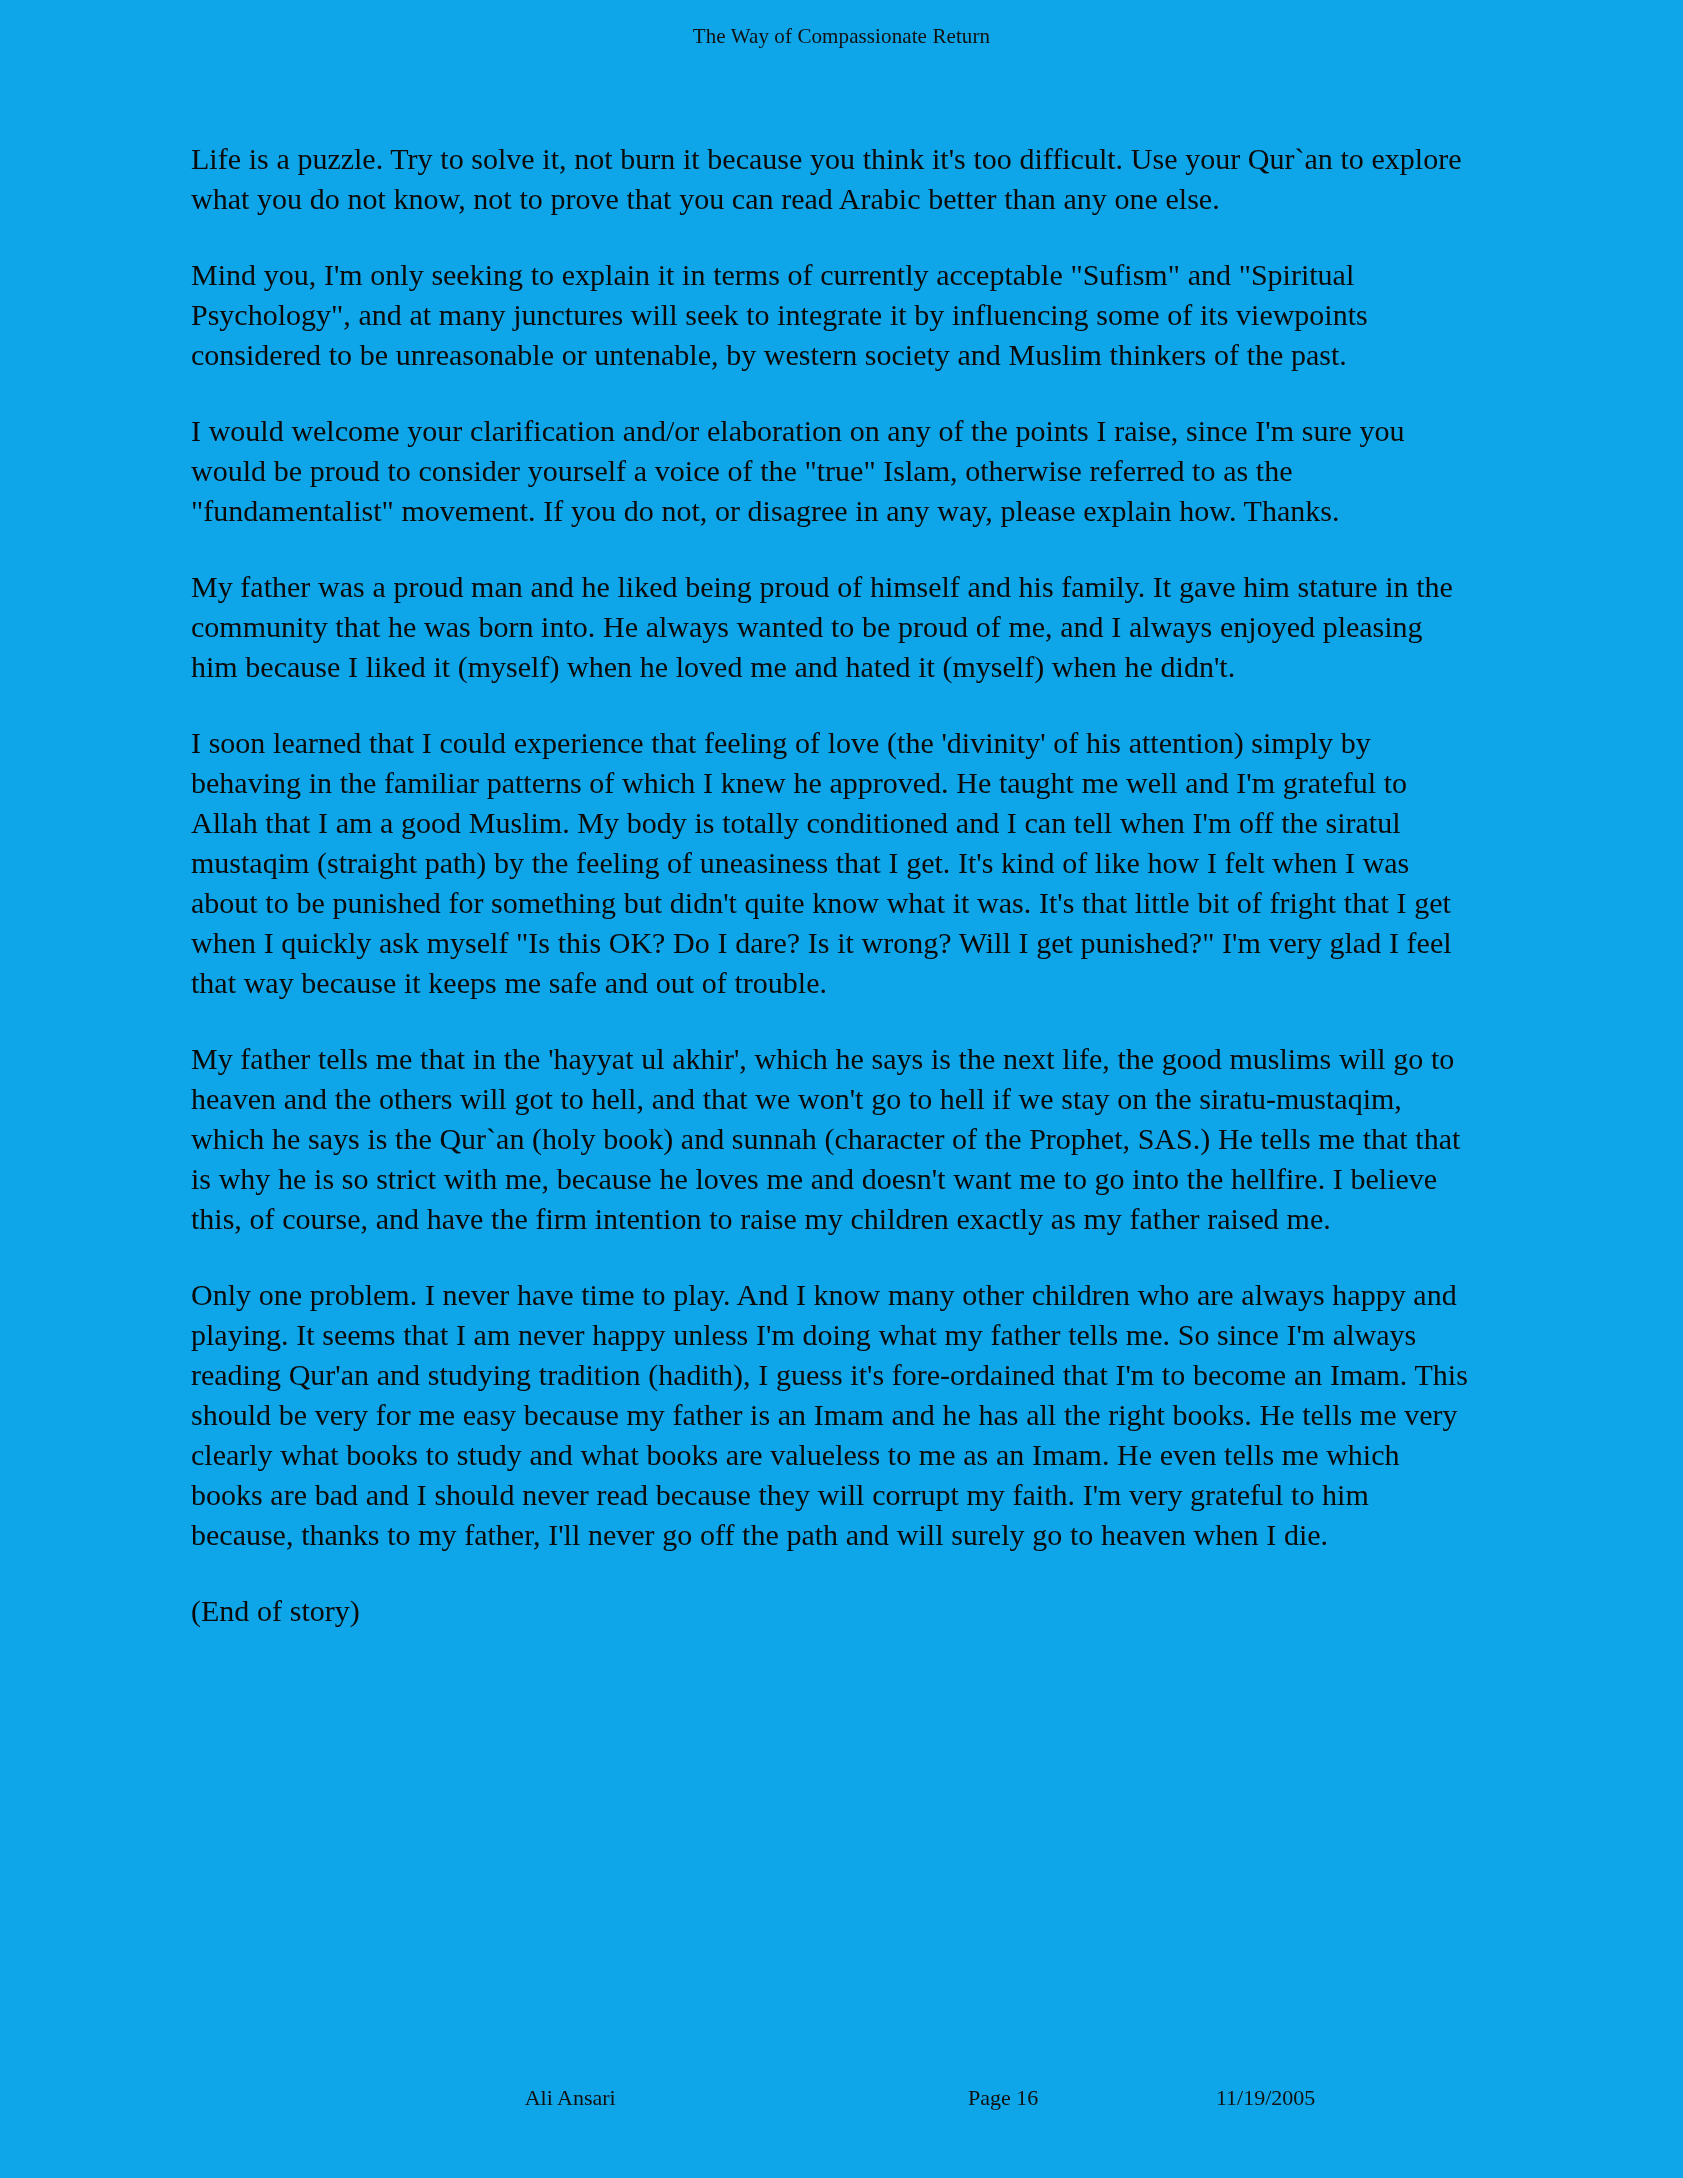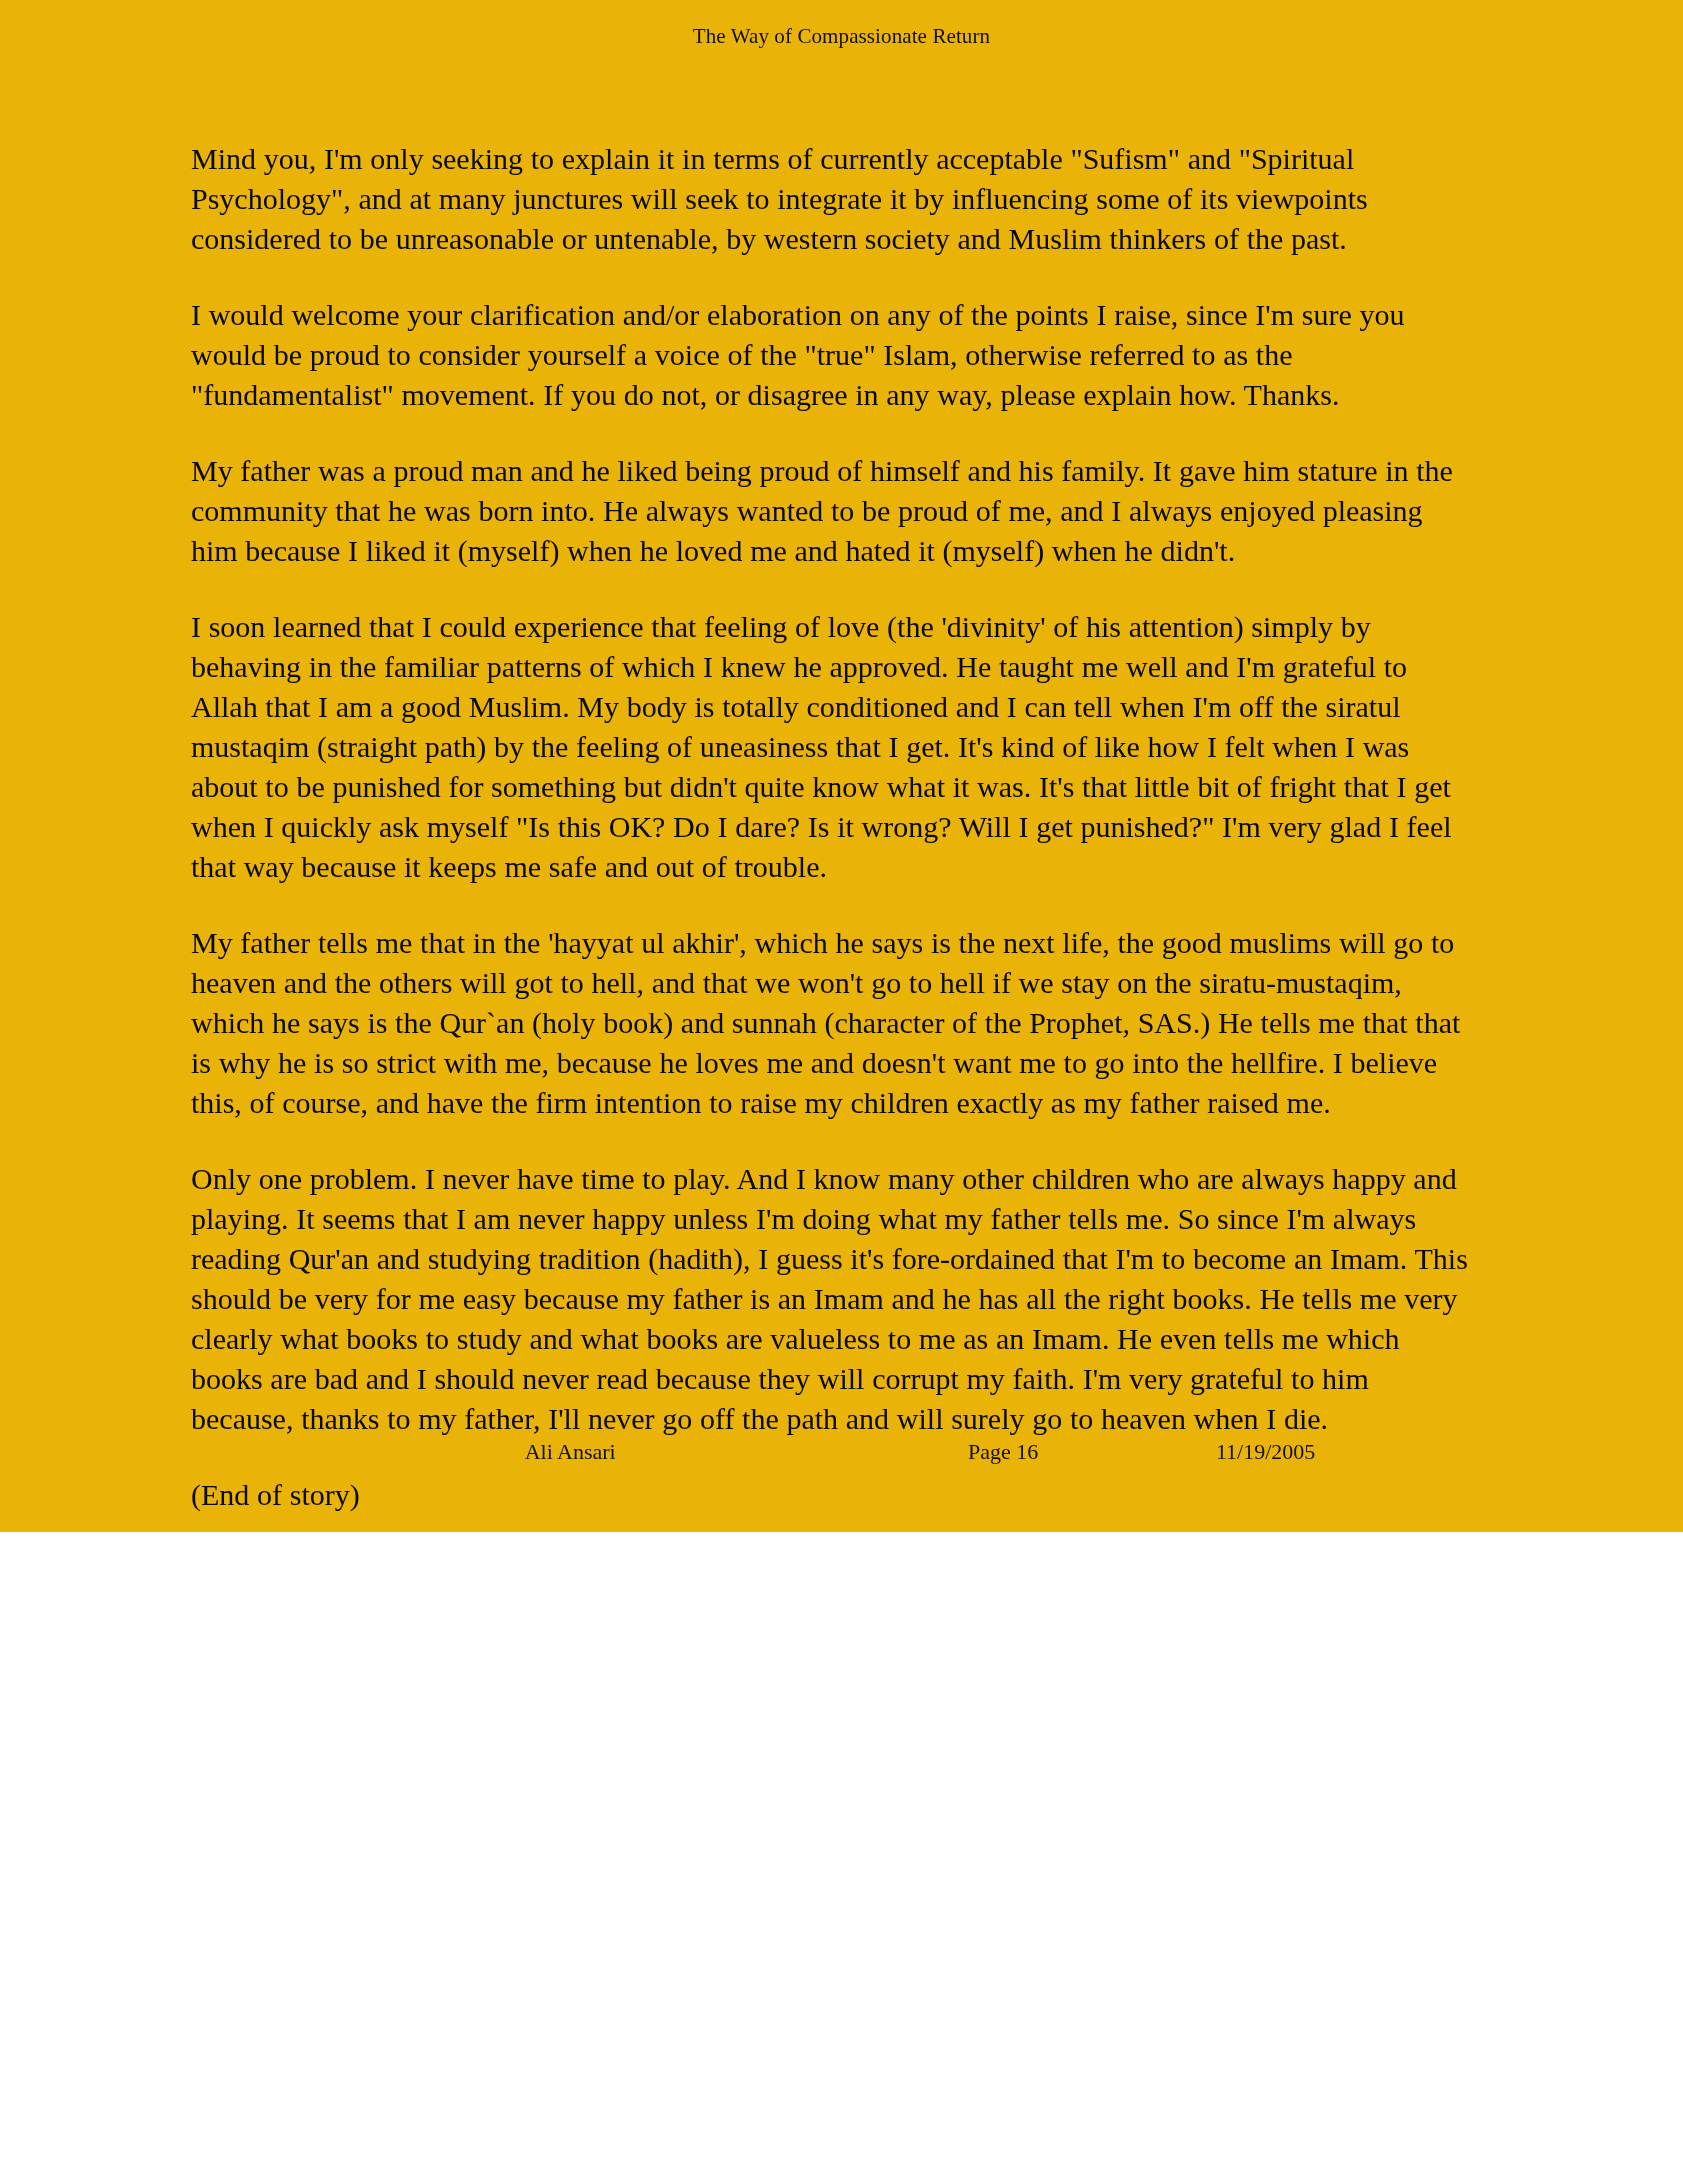--- a/index.html
+++ b/index.html
@@ -10,23 +10,23 @@
   body {
     width: 1683px;
     height: 2178px;
     font-family: "Liberation Serif", "DejaVu Serif", serif;
     color: #000000;
     -webkit-font-smoothing: none;
   }
   .page {
     position: relative;
     width: 1683px;
-    height: 1532px;
+    height: 2178px;
     box-sizing: border-box;
-    background: #eab308;
+    background: #0ea5e9;
     overflow: hidden;
   }
 
   
   .running-head {
     position: absolute;
     top: 24px;
     left: 0;
     width: 1683px;
     text-align: center;
@@ -92,20 +92,21 @@
 </style>
 </head>
 <body>
 
 <div class="page">
 
   <div class="running-head">The Way of Compassionate Return</div>
 
   <div class="content">
 
+    <p class="para">Life is a puzzle. Try to solve it, not burn it because you think it's too difficult. Use your Qur`an to explore what you do not know, not to prove that you can read Arabic better than any one else.</p>
     <p class="para">Mind you, I'm only seeking to explain it in terms of currently acceptable "Sufism" and "Spiritual Psychology", and at many junctures will seek to integrate it by influencing some of its viewpoints considered to be unreasonable or untenable, by western society and Muslim thinkers of the past.</p>
     <p class="para">I would welcome your clarification and/or elaboration on any of the points I raise, since I'm sure you would be proud to consider yourself a voice of the "true" Islam, otherwise referred to as the "fundamentalist" movement. If you do not, or disagree in any way, please explain how. Thanks.</p>
 
 
     <p class="para tight-after-heading">My father was a proud man and he liked being proud of himself and his family. It gave him stature in the community that he was born into. He always wanted to be proud of me, and I always enjoyed pleasing him because I liked it (myself) when he loved me and hated it (myself) when he didn't.</p>
     <p class="para">I soon learned that I could experience that feeling of love (the 'divinity' of his attention) simply by behaving in the familiar patterns of which I knew he approved. He taught me well and I'm grateful to Allah that I am a good Muslim. My body is totally conditioned and I can tell when I'm off the siratul mustaqim (straight path) by the feeling of uneasiness that I get. It's kind of like how I felt when I was about to be punished for something but didn't quite know what it was. It's that little bit of fright that I get when I quickly ask myself "Is this OK? Do I dare? Is it wrong? Will I get punished?"  I'm very glad I feel that way because it keeps me safe and out of trouble.</p>
     <p class="para">My father tells me that in the 'hayyat ul akhir', which he says is the next life, the good muslims will go to heaven and the others will got to hell, and that we won't go to hell if we stay on the siratu-mustaqim, which he says is the Qur`an (holy book) and sunnah (character of the Prophet, SAS.) He tells me that that is why he is so strict with me, because he loves me and doesn't want me to go into the hellfire. I believe this, of course, and have the firm intention to raise my children exactly as my father raised me.</p>
     <p class="para">Only one problem. I never have time to play. And I know many other children who are always happy and playing. It seems that I am never happy unless I'm doing what my father tells me. So since I'm always reading Qur'an and studying tradition (hadith), I guess it's fore-ordained that I'm to become an Imam. This should be very for me easy because my father is an Imam and he has all the right books. He tells me very clearly what books to study and what books are valueless to me as an Imam. He even tells me which books are bad and I should never read because they will corrupt my faith. I'm very grateful to him because, thanks to my father, I'll never go off the path and will surely go to heaven when I die.</p>
     <p class="para">(End of story)</p>
 

